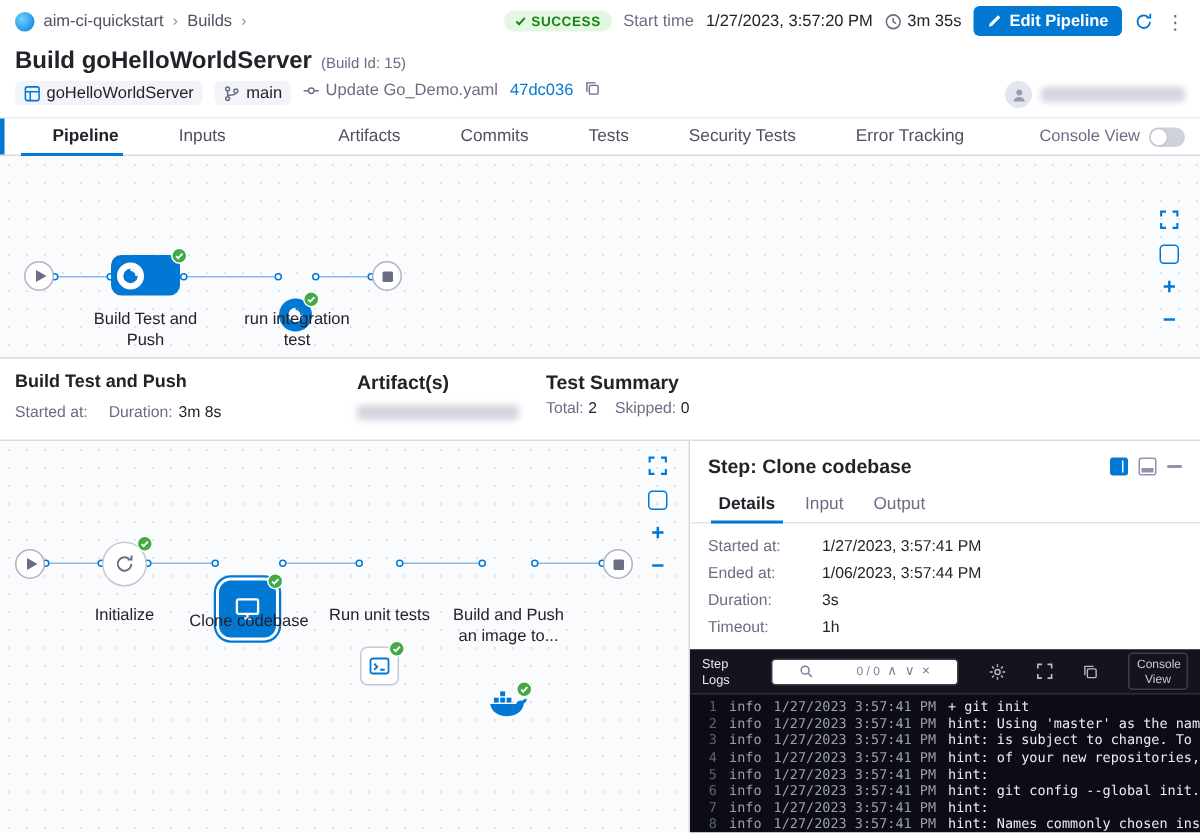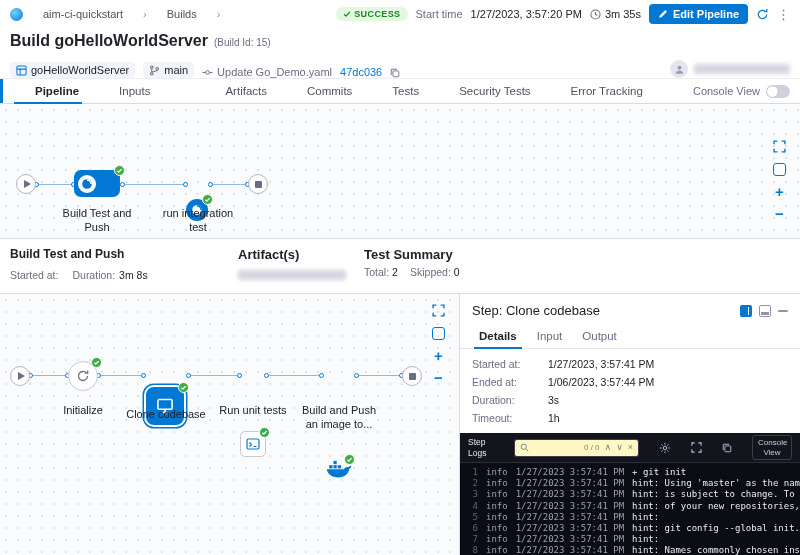--- a/index.html
+++ b/index.html
@@ -2,38 +2,38 @@
 <html><head>
 <meta charset="utf-8">
 <style>
 *{margin:0;padding:0;box-sizing:border-box}
 html,body{width:800px;height:555px;overflow:hidden;background:#fff}
 body{font-family:"Liberation Sans",sans-serif;color:#22222a}
 .app{width:800px;height:555px;display:flex;flex-direction:column}
 
 
 .topbar{height:28px;display:flex;align-items:center;justify-content:space-between;padding:0 10px;flex:0 0 auto}
-.crumbs{display:flex;align-items:center;gap:20px;font-size:11px;color:#4f5162}
+.crumbs{display:flex;align-items:center;gap:6px;font-size:11px;color:#4f5162}
 .proj-icon{width:13px;height:13px;border-radius:50%;background:radial-gradient(circle at 35% 35%,#6fd3ff,#0278d5);display:inline-block}
 .chev{color:#9293ab;font-size:11px}
 .crumb-link{cursor:pointer}
 .topbar-right{display:flex;align-items:center;gap:8px}
 .badge-success{background:#e4f7e1;color:#1b841d;font-size:9px;font-weight:bold;letter-spacing:.4px;padding:2px 7px;border-radius:9px;display:flex;align-items:center;gap:3px}
 .lbl{color:#6b6d85;font-size:11px}
 .val{font-size:11px}
 .elapsed{display:flex;align-items:flex-end;gap:4px;font-size:11px;color:#22222a}
 .btn-primary{background:#0278d5;color:#fff;border:none;border-radius:4px;height:20px;padding:0 9px;font-size:11px;font-weight:bold;display:flex;align-items:center;gap:5px;cursor:pointer;font-family:inherit}
 .iconbtn{display:flex;align-items:center;cursor:pointer}
 .kebab{color:#6b6d85;font-size:13px;cursor:pointer;line-height:1}
 
 
 .title-row{height:26px;padding:0 10px;display:flex;align-items:center;gap:6px;flex:0 0 auto}
 .title-row h1{font-size:16px;font-weight:bold}
 .build-id{font-size:10px;color:#6b6d85;padding-top:2px}
-.repo-row{height:24px;display:flex;align-items:flex-end;gap:8px;padding:0 10px;flex:0 0 auto}
+.repo-row{height:24px;display:flex;align-items:flex-start;gap:8px;padding:0 10px;flex:0 0 auto}
 .chip{display:flex;align-items:center;gap:4px;background:#f3f3fa;border-radius:4px;padding:2px 6px;font-size:11px}
 .commit-msg{display:flex;align-items:center;gap:4px;color:#6b6d85;font-size:11px}
 .sha{color:#0278d5;font-size:11px;cursor:pointer}
 .repo-right{margin-left:auto;display:flex;align-items:center;gap:6px}
 .avatar{width:18px;height:18px;border-radius:50%;background:#e4e6ef;display:flex;align-items:center;justify-content:center}
 .blur-blob{background:#d4d5df;border-radius:3px;filter:blur(2px)}
 
 
 .tabs{height:26px;border-top:1px solid #ececf3;border-bottom:1px solid #d9dae5;display:flex;align-items:stretch;padding-left:6px;position:relative;flex:0 0 auto}
 .tabs::before{content:"";position:absolute;left:0;top:0;bottom:0;width:3px;background:#0278d5}
@@ -77,41 +77,41 @@
 .sb-h{font-size:13px;font-weight:bold}
 .sb-col3{flex:1}
 .pair{display:flex;gap:3px;margin-right:12px}
 .sb-sub{display:flex;margin-top:4px;font-size:10.5px}
 
 
 .lower{flex:1;display:flex;min-height:0}
 .canvas-exec{flex:1;border-right:1px solid #d9dae5}
 .step-panel{width:340px;background:#fff;display:flex;flex-direction:column;min-height:0}
 .sp-head{display:flex;align-items:center;justify-content:space-between;padding:9px 12px 5px;flex:0 0 auto}
-.sp-title{font-size:13px;font-weight:normal}
+.sp-title{font-size:13px;font-weight:bold}
 .sp-views{display:flex;gap:7px;align-items:center}
 .view-ic1{width:12px;height:12px;background:#0278d5;border-radius:2px;position:relative;cursor:pointer}
 .view-ic1::after{content:"";position:absolute;right:3px;top:2px;bottom:2px;width:1.5px;background:#fff}
 .view-ic2{width:12px;height:12px;border:1.3px solid #9293ab;border-radius:2px;position:relative;cursor:pointer}
 .view-ic2::after{content:"";position:absolute;left:1px;right:1px;bottom:1px;height:3px;background:#9293ab}
 .view-ic3{width:10px;height:2px;background:#9293ab;border-radius:1px;cursor:pointer}
 .sp-tabs{display:flex;gap:2px;padding:0 10px;border-bottom:1px solid #e3e4ee;height:26px;flex:0 0 auto}
 .sp-tab{padding:0 9px;display:flex;align-items:center;font-size:11.5px;color:#6b6d85;position:relative;cursor:pointer}
 .sp-tab.active{color:#22222a;font-weight:bold}
 .sp-tab.active::after{content:"";position:absolute;left:4px;right:4px;bottom:-1px;height:2px;background:#0278d5}
 .sp-details{padding:9px 12px;display:flex;flex-direction:column;gap:6px;flex:0 0 auto}
 .sp-row{display:flex;font-size:10.5px}
 .sp-row .k{width:76px;color:#6b6d85}
 .sp-row .v{color:#22222a}
 
 
 .logp{flex:1;background:#0c0c14;display:flex;flex-direction:column;min-height:0}
 .log-head{display:flex;align-items:center;gap:20px;padding:0 8px;height:30px;flex:0 0 auto;background:#14141d;border-bottom:1px solid #2c2c3a}
 .log-title{color:#e8e8f0;font-size:8.5px;line-height:1.2;width:26px}
-.log-search{flex:1;height:18px;border:1px solid #3c3c4e;border-radius:3px;display:flex;align-items:center;padding:0 5px;gap:5px;background:#fef9c3;cursor:text}
+.log-search{flex:1;height:18px;border:1px solid #3c3c4e;border-radius:3px;display:flex;align-items:center;padding:0 18px;gap:5px;background:#ffffff;cursor:text}
 .cnt{color:#7c7d93;font-size:8px;margin-left:auto}
 .nav{color:#7c7d93;font-size:9px;cursor:pointer;line-height:1}
 .log-ic{color:#b9bacd;display:flex;cursor:pointer}
 .console-chip{border:1px solid #3c3c4e;border-radius:3px;color:#c9cad8;font-size:8px;padding:2px 5px;text-align:center;line-height:1.2;cursor:pointer;width:40px}
 .log-body{flex:1;overflow:hidden;padding:4px 0 0 6px;font-family:"DejaVu Sans Mono",monospace;font-size:9px;line-height:11.2px;white-space:nowrap}
 .log-line{display:flex;gap:8px}
 .ln{color:#60617a;width:12px;text-align:right;flex:0 0 auto}
 .lv{color:#9d9eb5}
 .lt{color:#9d9eb5}
 .lx{color:#ececf4}

